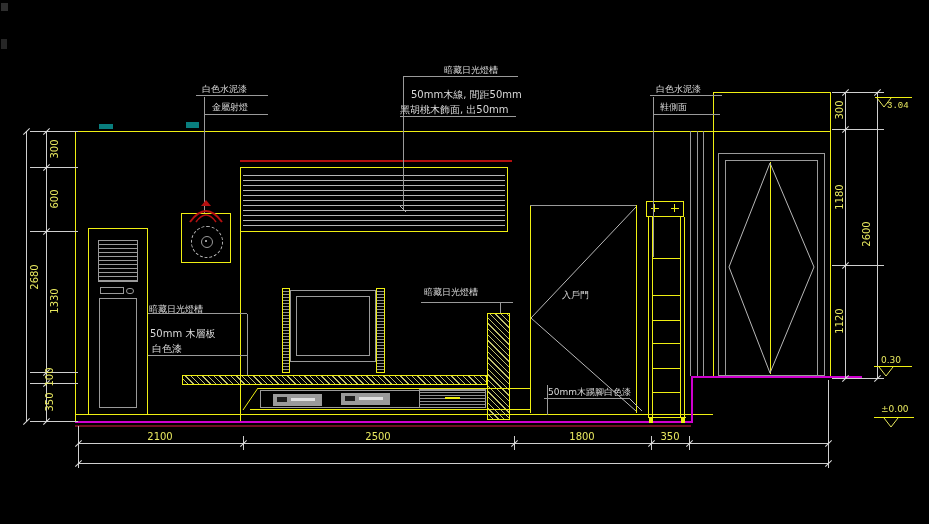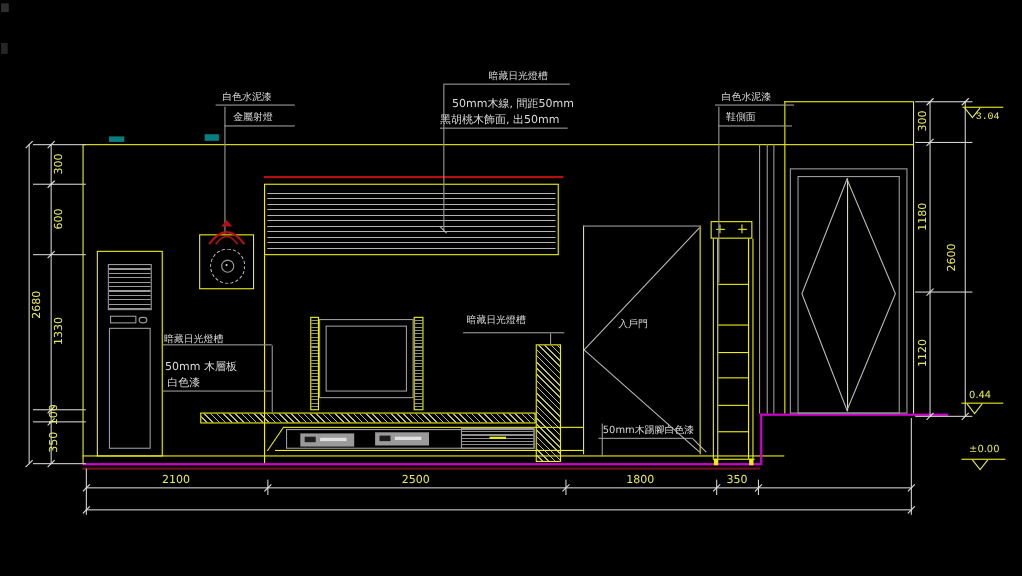--- a/index.html
+++ b/index.html
@@ -186,21 +186,21 @@
   <div class="tk" style="left:841px;top:378px;"></div>
   <div class="tk" style="left:873px;top:92px;"></div>
   <div class="tk" style="left:873px;top:378px;"></div>
   <div class="vt" style="left:839px;top:110px;">300</div>
   <div class="vt" style="left:839px;top:197px;">1180</div>
   <div class="vt" style="left:839px;top:321px;">1120</div>
   <div class="vt" style="left:866px;top:234px;">2600</div>
 
   <div class="h y" style="left:875px;top:97px;width:37px;"></div>
   <div class="etxt" style="left:887px;top:101px;font-family:Liberation Mono, monospace;">3.04</div>
-  <div class="etxt" style="left:881px;top:355px;">0.44</div>
+  <div class="etxt" style="left:881px;top:355px;">0.30</div>
   <div class="h y" style="left:874px;top:366px;width:38px;"></div>
   <div class="etxt" style="left:881px;top:404px;">±0.00</div>
   <div class="h y" style="left:874px;top:417px;width:40px;"></div>
 
   <div class="v" style="left:78px;top:426px;height:42px;"></div>
   <div class="v" style="left:828px;top:380px;height:88px;"></div>
   <div class="v" style="left:243px;top:436px;height:14px;"></div>
   <div class="v" style="left:514px;top:436px;height:14px;"></div>
   <div class="v" style="left:651px;top:436px;height:14px;"></div>
   <div class="v" style="left:689px;top:436px;height:14px;"></div>

